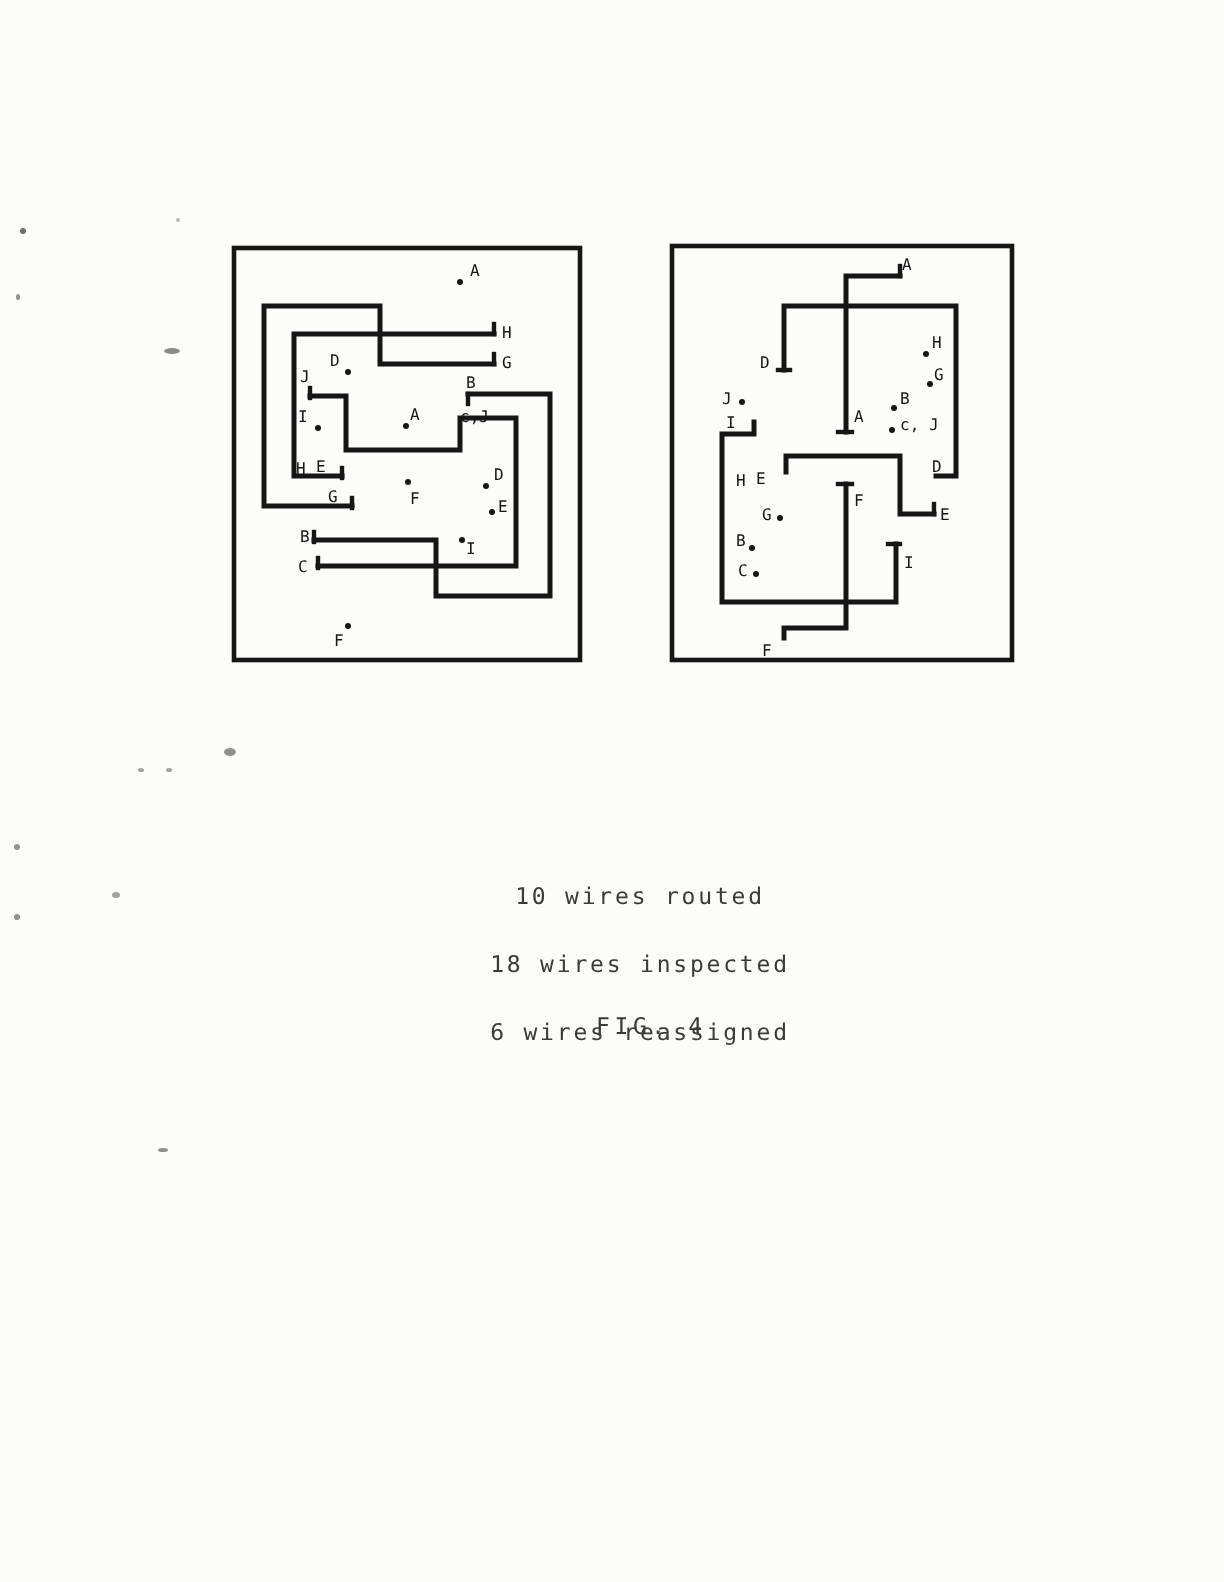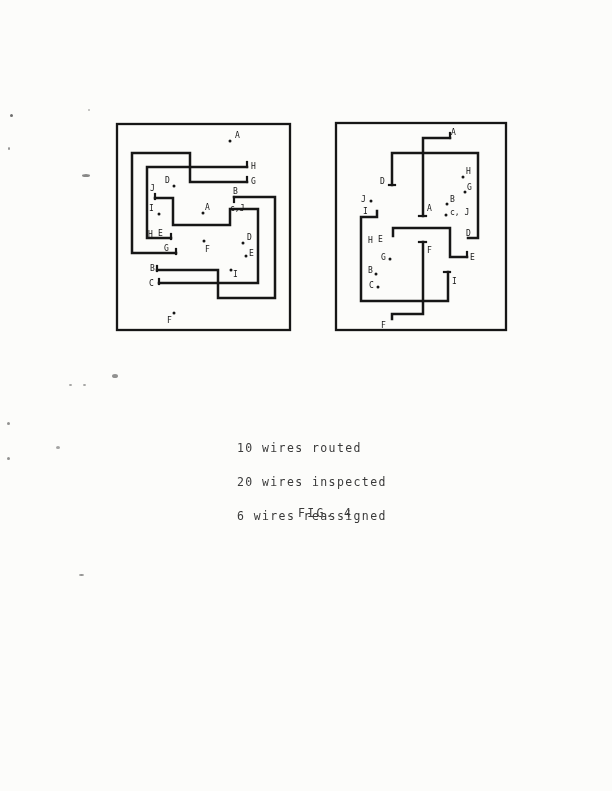--- a/index.html
+++ b/index.html
@@ -1,21 +1,21 @@
 <!DOCTYPE html>
 <html><head>
 <meta charset="utf-8">
 <style>
   html,body{margin:0;padding:0;}
   body{background:#e8e8e8;font-family:"DejaVu Sans Mono",monospace;}
   .page{position:relative;width:612px;height:791px;background:#fcfcfa;margin:0 auto;overflow:hidden;
         box-shadow:0 0 4px rgba(0,0,0,.25);}
   #fig-canvas{position:absolute;left:0;top:0;}
   #fig-canvas text{font:8px "DejaVu Sans Mono",monospace;fill:#161616;}
-  .caption{position:absolute;left:237px;top:420px;width:166px;
+  .caption{position:absolute;left:237px;top:420px;width:166px;text-align:center;
            font:11.5px/11.4px "DejaVu Sans Mono",monospace;letter-spacing:1.4px;
            color:#3a3a3a;white-space:pre;}
   .figlabel{position:absolute;left:298px;top:506px;
             font:11.5px "DejaVu Sans Mono",monospace;letter-spacing:2.3px;color:#3a3a3a;}
   .speck{position:absolute;background:#4a4a4a;border-radius:50%;}
 </style>
 </head>
 <body>
 
 <div class="page">
@@ -100,21 +100,21 @@
         <text x="369" y="288">C</text>
         <text x="466" y="236">D</text>
         <text x="470" y="260">E</text>
         <text x="427" y="253">F</text>
         <text x="452" y="284">I</text>
         <text x="381" y="328">F</text>
       </g>
     </svg>
   <div class="caption">
     <div>10 wires routed</div>
-    <div>20 wires inspected</div>
+    <div>18 wires inspected</div>
     <div>6 wires reassigned</div>
   </div>
   <div class="figlabel">FIG. 4</div>
 <span class="speck" style="left: 10px; top: 114px; width: 3px; height: 3px; opacity: 0.8;"></span>
     <span class="speck" style="left: 8px; top: 147px; width: 2px; height: 3px; opacity: 0.6;"></span>
     <span class="speck" style="left: 88px; top: 109px; width: 2px; height: 2px; opacity: 0.4;"></span>
     <span class="speck" style="left: 82px; top: 174px; width: 8px; height: 3px; opacity: 0.65;"></span>
     <span class="speck" style="left: 112px; top: 374px; width: 6px; height: 4px; opacity: 0.6;"></span>
     <span class="speck" style="left: 69px; top: 384px; width: 3px; height: 2px; opacity: 0.5;"></span>
     <span class="speck" style="left: 83px; top: 384px; width: 3px; height: 2px; opacity: 0.5;"></span>

